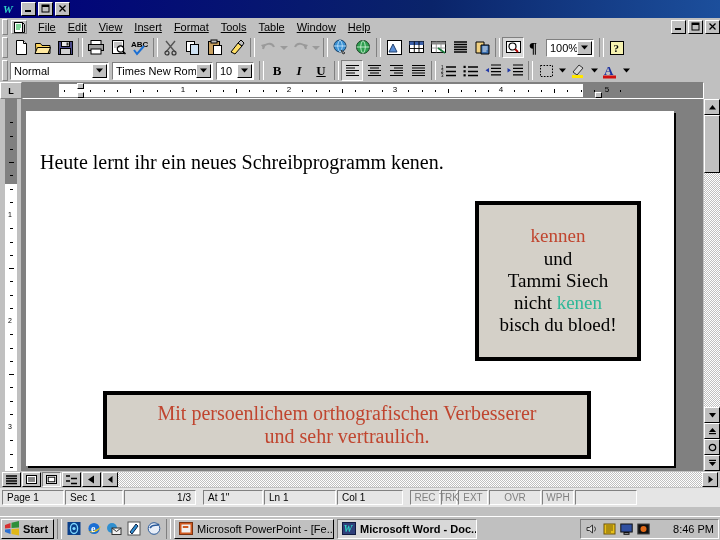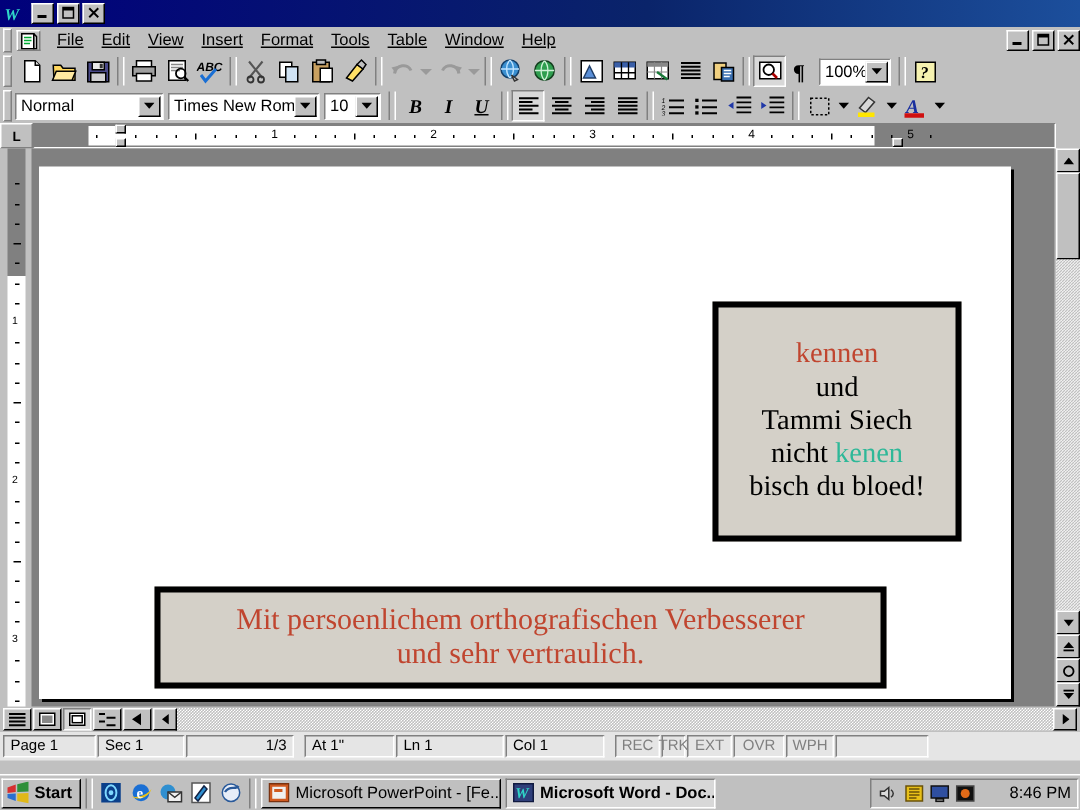--- a/index.html
+++ b/index.html
@@ -92,21 +92,20 @@
     border-left: 1px solid #fff; border-top: 1px solid #fff;
     border-right: 1px solid #808080; border-bottom: 1px solid #808080;
     margin-right: 2px; flex: 0 0 auto;
   }
   .tbtn {
     width: 22px; height: 21px;
     display: flex; align-items: center; justify-content: center;
     flex: 0 0 auto;
     box-sizing: border-box;
     font-size: 12px;
-    font-style: italic;
   }
   .tbtn.pressed {
     border: 1px solid; border-color: #808080 #ffffff #ffffff #808080;
     background: #d8d8d8;
   }
   .tsep { width: 3px; height: 19px; border-left: 1px solid #808080; border-right: 1px solid #fff; margin: 0 2px; flex:0 0 auto;}
   .tarrow { width: 10px; height: 21px; display:flex; align-items:center; justify-content:center; font-size: 7px; flex: 0 0 auto;}
 
   
   .combo {
@@ -791,20 +790,21 @@
           <div class="vr-tick" style="top: 367.75px; width: 3px; left: 10px;"></div>
           <div class="vr-num" style="top: 112px;">1</div>
           <div class="vr-num" style="top: 218px;">2</div>
           <div class="vr-num" style="top: 324px;">3</div>
         </div>
     </div>
 
     <div class="docarea">
       <div class="page">
 
+        <div class="doc-line" style="left:14px; top:40px; font-size:20px;">Heute lernt ihr ein neues Schreibprogramm kenen.</div>
 
         <div class="txtbox" style="left:449px; top:90px; width:166px; height:160px; font-size:19px;">
           <div style="color:#c0452f">kennen</div>
           <div style="color:#000">und</div>
           <div style="color:#000">Tammi Siech</div>
           <div style="color:#000">
             <span>nicht </span><span style="color:#2eb898">kenen</span>
           </div>
           <div style="color:#000">bisch du bloed!</div>
         </div>
@@ -898,21 +898,21 @@
     <div class="sfield" style="width:58px">Sec 1</div>
     <div class="sfield" style="width:72px;justify-content:flex-end">1/3</div>
     <div style="width:6px"></div>
     <div class="sfield" style="width:60px">At 1"</div>
     <div class="sfield" style="width:72px">Ln 1</div>
     <div class="sfield" style="width:66px">Col 1</div>
     <div style="width:6px"></div>
     <div class="sfield gray" style="width:30px">REC</div>
     <div class="sfield gray" style="width:16px">TRK</div>
     <div class="sfield gray" style="width:30px">EXT</div>
-    <div class="sfield gray" style="width:34px">OVR</div>
+    <div class="sfield gray" style="width:52px">OVR</div>
     <div class="sfield gray" style="width:32px">WPH</div>
     <div class="sfield" style="width:62px"></div>
     <div style="flex:1 1 auto"></div>
   </div>
 
   <div class="taskbar">
     <div class="startbtn">
       <span style="margin-right:3px;display:flex">
         <svg width="16" height="15" viewBox="0 0 16 15">
           <path d="M1 4 L6.5 2 L6.5 7 L1 7.6 Z" fill="#d63030"></path>

